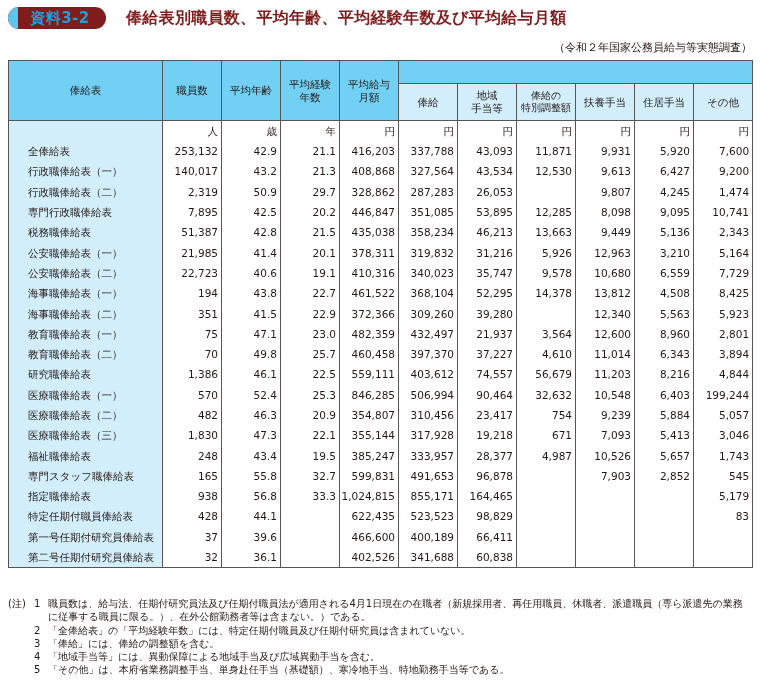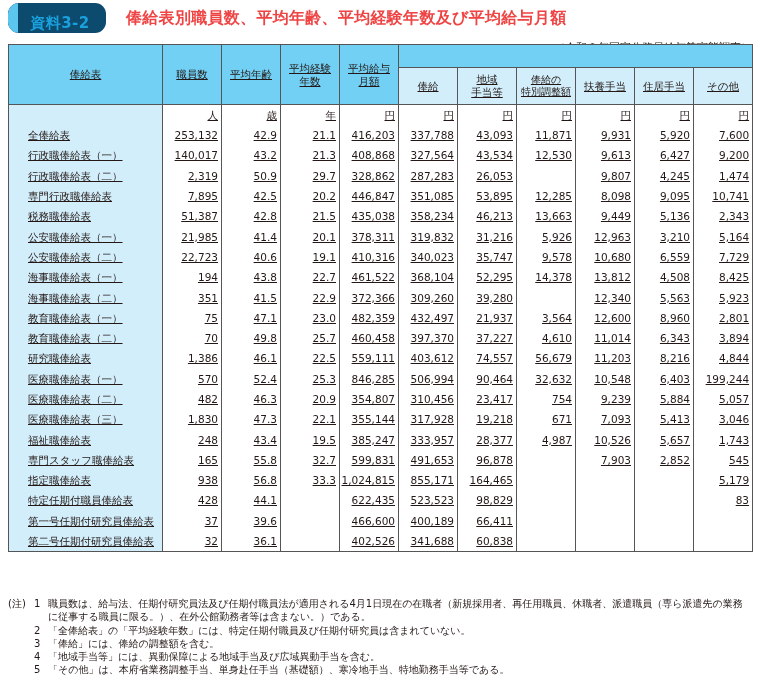--- a/index.html
+++ b/index.html
@@ -3,37 +3,36 @@
 <meta charset="utf-8">
 <style>
   html, body { margin: 0; padding: 0; background: #ffffff; }
   body {
     width: 760px; height: 690px; position: relative; overflow: hidden;
     font-family: "DejaVu Sans", "Liberation Sans", sans-serif;
     color: #231815;
   }
   .title-bar { position: absolute; left: 8px; top: 6px; height: 24px; display: flex; align-items: center; }
   .badge {
-    position: relative; height: 30px; width: 98px; border-radius: 11px;
-    background: #0c4a6e; display: flex; align-items: flex-end; justify-content: center;
+    position: relative; height: 22px; width: 98px; border-radius: 11px;
+    background: #7f1d1d; display: flex; align-items: center; justify-content: center;
     overflow: hidden;
   }
   .badge::before {
     content: ""; position: absolute; left: 0; top: 0; bottom: 0; width: 10px;
     background: #5cc6ef; border-radius: 11px 0 0 11px;
   }
   .badge span { color: #1aa0dc; font-size: 15px; font-weight: bold; position: relative; left: 3px; letter-spacing: 0.5px; }
-  .title { margin-left: 20px; font-size: 16px; font-weight: bold; color: #ef4444; letter-spacing: 0.3px; }
+  .title { margin-left: 20px; font-size: 16px; font-weight: bold; color: #7f1d1d; letter-spacing: 0.3px; }
   .source { position: absolute; right: 8px; top: 40px; font-size: 11px; color: #231815; }
 
   table.main {
-    position: absolute; left: 8px; top: 44px; width: 744px;
+    position: absolute; left: 8px; top: 60px; width: 744px;
     border-collapse: collapse; table-layout: fixed;
     font-size: 10.5px;
-    text-decoration: underline;
   }
   table.main col.c0 { width: 154px; }
   table.main col.cn { width: 59px; }
   table.main th {
     background: #72d0f4; font-weight: normal; color: #231815;
     border: 1px solid #555; text-align: center; font-size: 10.5px; line-height: 13px; padding: 0;
   }
   table.main th.sub { background: #d3eefb; }
   table.main th.group { border-bottom: 1px solid #555; height: 22px; }
   table.main tr.h1 th { height: 22px; }

